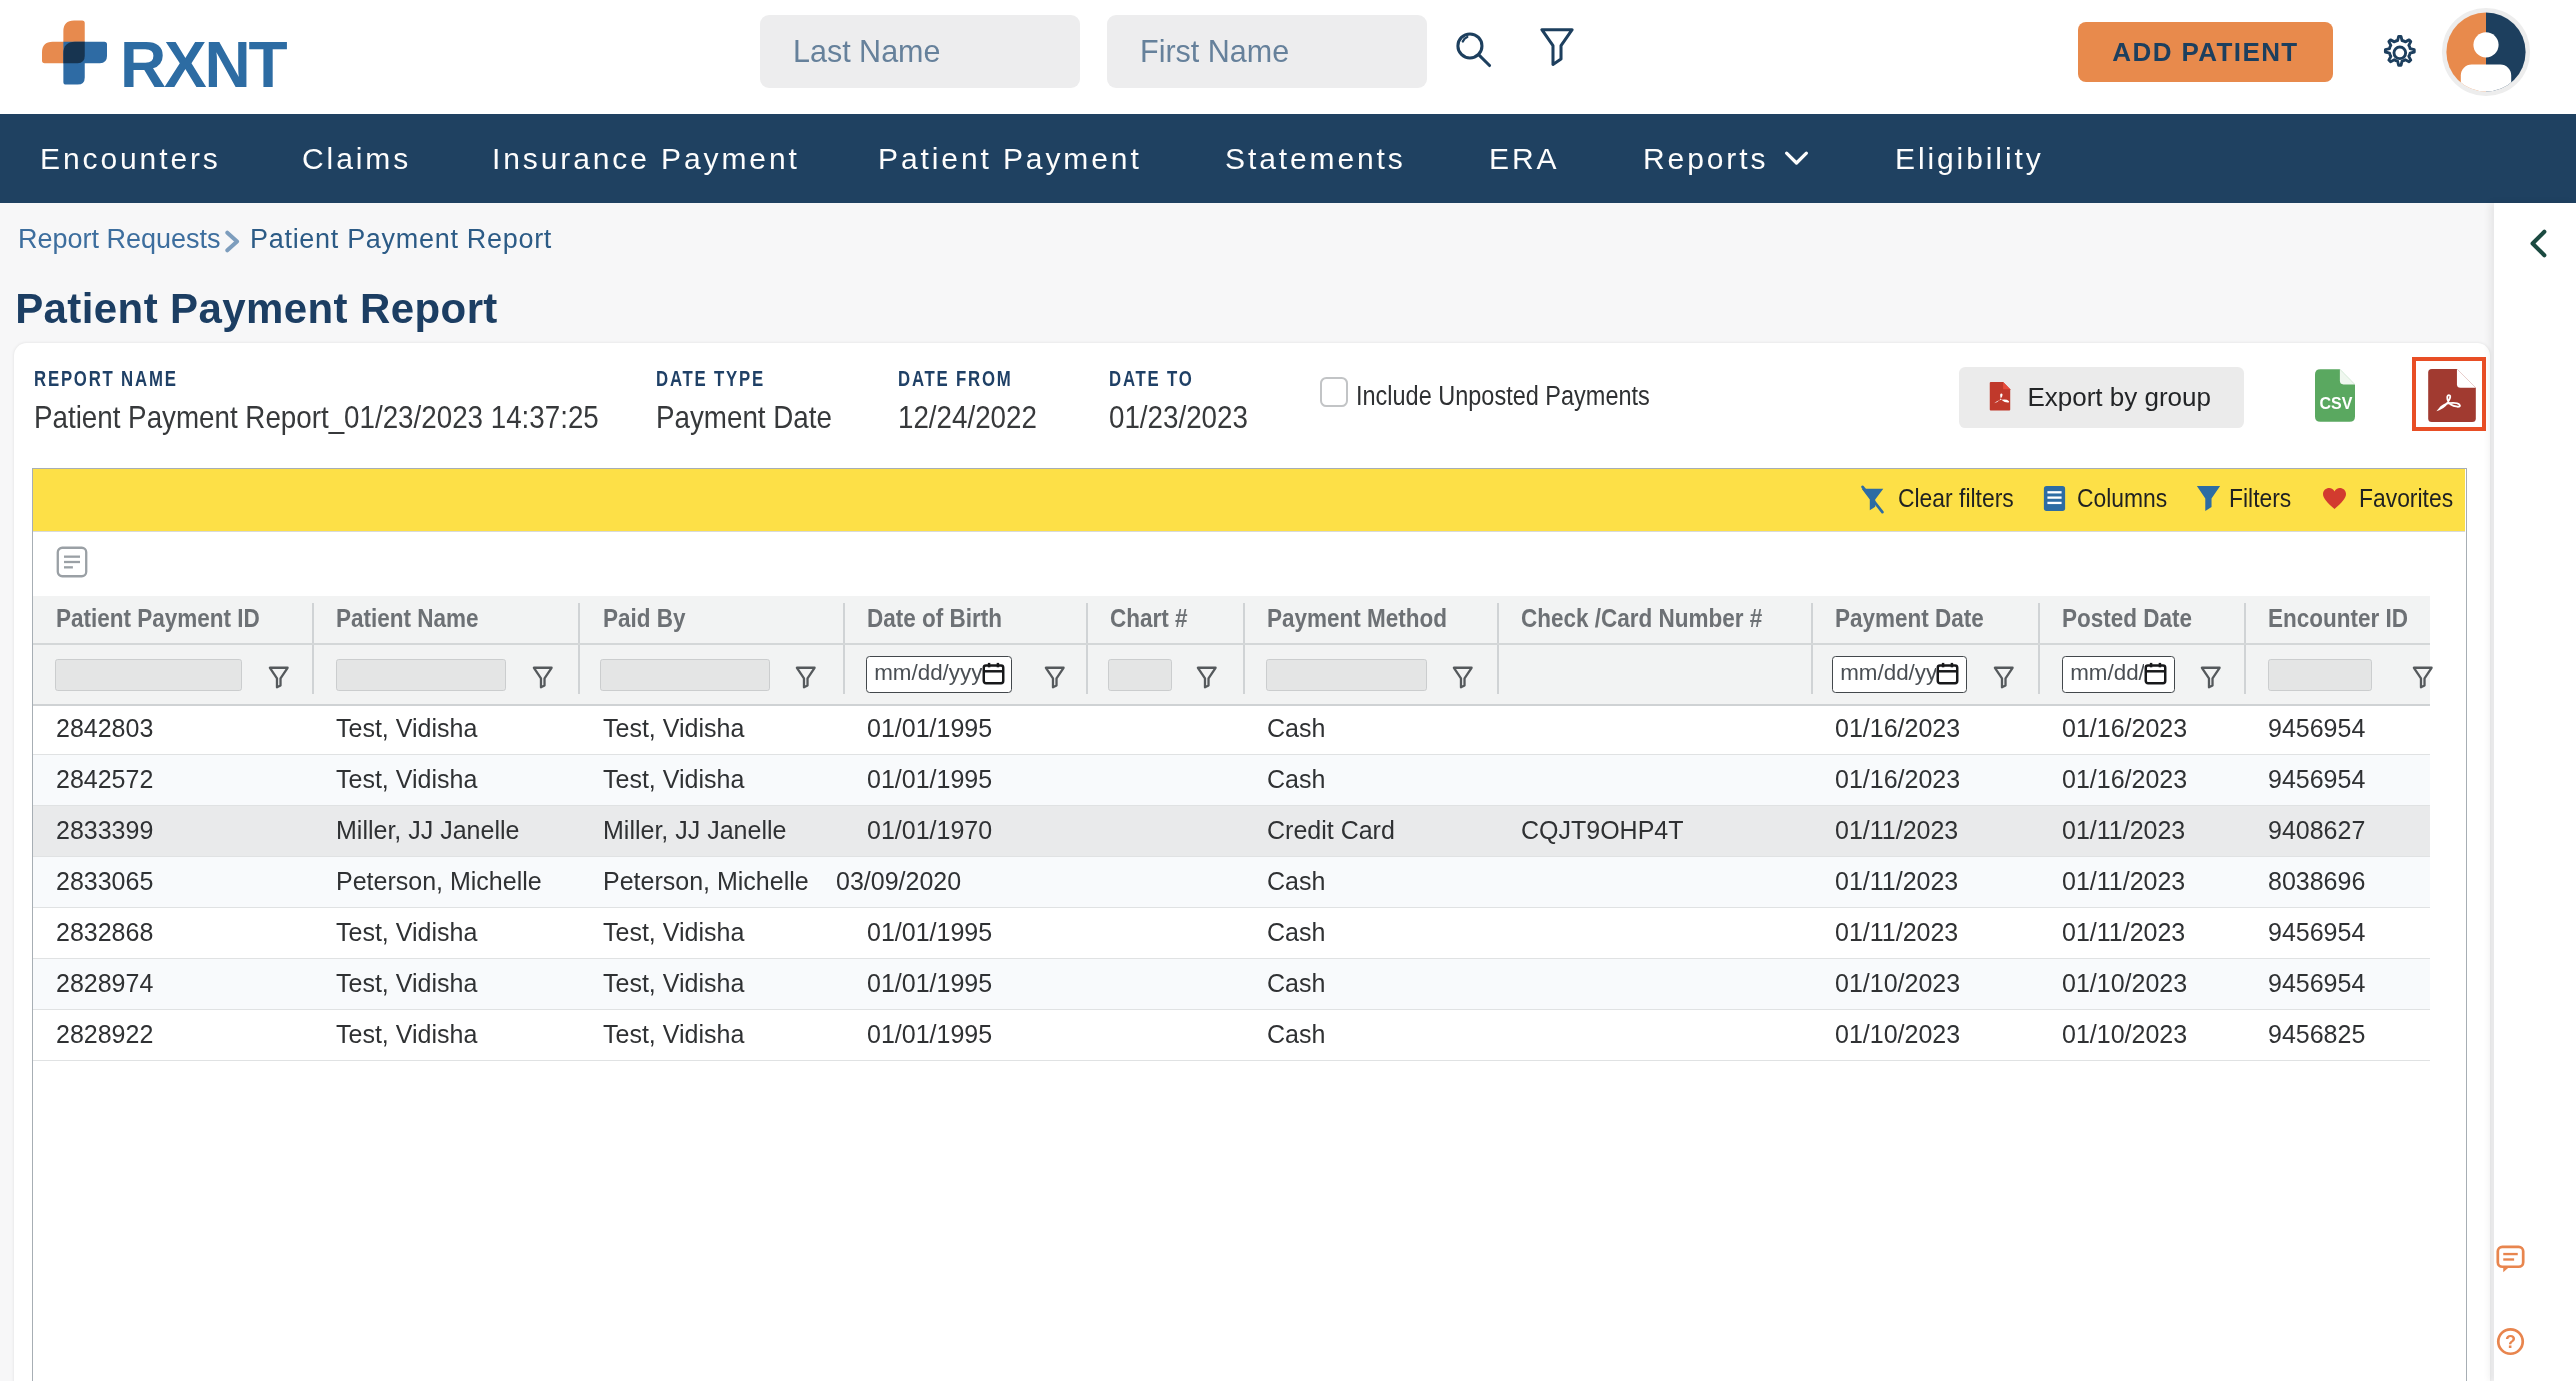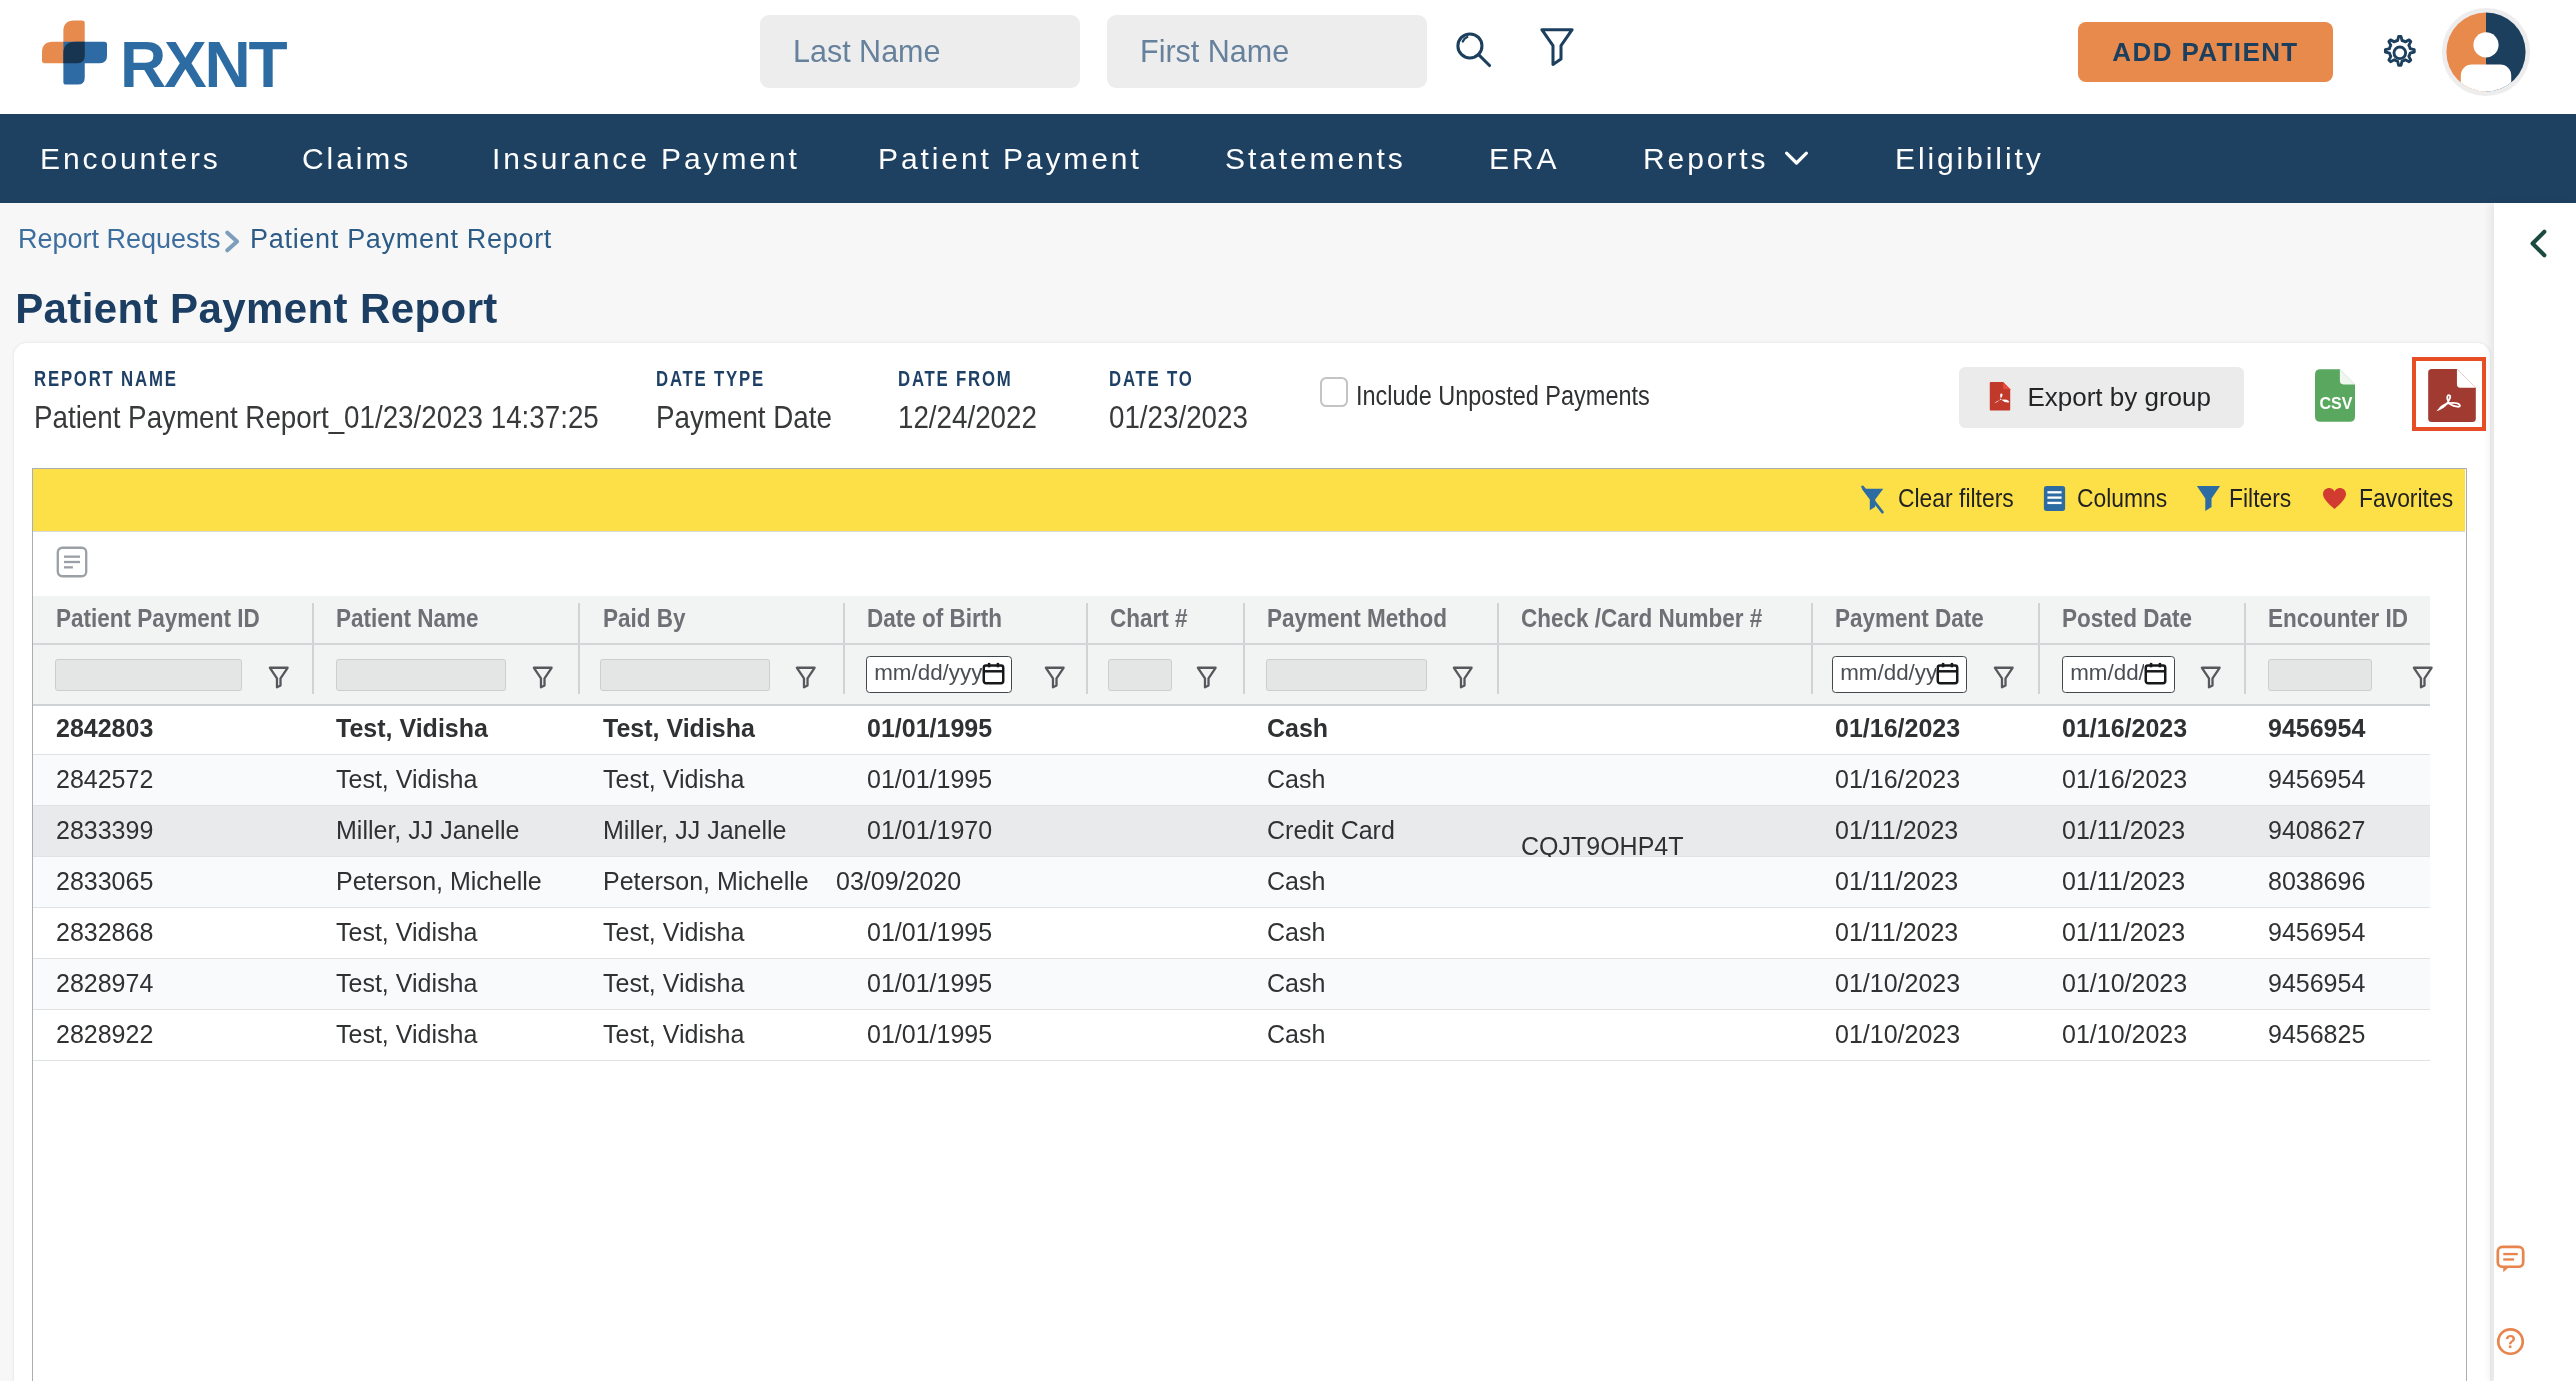--- a/index.html
+++ b/index.html
@@ -230,21 +230,21 @@
 <svg class="abs" style="left:2167px;top:70px;" width="21.5" height="23" viewBox="0 0 24 26" fill="none">
         <path d="M2 2 H22 L14 14 V22 L10 24 V14 Z" stroke="#55595c" stroke-width="2.6" stroke-linejoin="round"></path>
       </svg>
 <svg class="abs" style="left:2379px;top:70px;" width="21.5" height="23" viewBox="0 0 24 26" fill="none">
         <path d="M2 2 H22 L14 14 V22 L10 24 V14 Z" stroke="#55595c" stroke-width="2.6" stroke-linejoin="round"></path>
       </svg>
 </div>
 <div id="ghmid"></div>
 <div id="gheadbot"></div>
 <div class="rows">
-<div class="row" style="background:#ffffff;font-weight:bold;">
+<div class="row" style="background:#ffffff;">
   <div class="cell" style="left:23px;">2842803</div>
   <div class="cell" style="left:303px;">Test, Vidisha</div>
   <div class="cell" style="left:570px;">Test, Vidisha</div>
   <div class="cell" style="left:834px;">01/01/1995</div>
   <div class="cell" style="left:1234px;">Cash</div>
   <div class="cell" style="left:1802px;">01/16/2023</div>
   <div class="cell" style="left:2029px;">01/16/2023</div>
   <div class="cell" style="left:2235px;">9456954</div>
 </div>
 <div class="row" style="background:#f8fafc;">
@@ -256,21 +256,21 @@
   <div class="cell" style="left:1802px;">01/16/2023</div>
   <div class="cell" style="left:2029px;">01/16/2023</div>
   <div class="cell" style="left:2235px;">9456954</div>
 </div>
 <div class="row" style="background:#e9eaeb;">
   <div class="cell" style="left:23px;">2833399</div>
   <div class="cell" style="left:303px;">Miller, JJ Janelle</div>
   <div class="cell" style="left:570px;">Miller, JJ Janelle</div>
   <div class="cell" style="left:834px;">01/01/1970</div>
   <div class="cell" style="left:1234px;">Credit Card</div>
-  <div class="cell" style="left:1488px;margin-top:16px;">CQJT9OHP4T</div>
+  <div class="cell" style="left:1488px;">CQJT9OHP4T</div>
   <div class="cell" style="left:1802px;">01/11/2023</div>
   <div class="cell" style="left:2029px;">01/11/2023</div>
   <div class="cell" style="left:2235px;">9408627</div>
 </div>
 <div class="row" style="background:#f8fafc;">
   <div class="cell" style="left:23px;">2833065</div>
   <div class="cell" style="left:303px;">Peterson, Michelle</div>
   <div class="cell" style="left:570px;">Peterson, Michelle</div>
   <div class="cell" style="left:803px;">03/09/2020</div>
   <div class="cell" style="left:1234px;">Cash</div>

